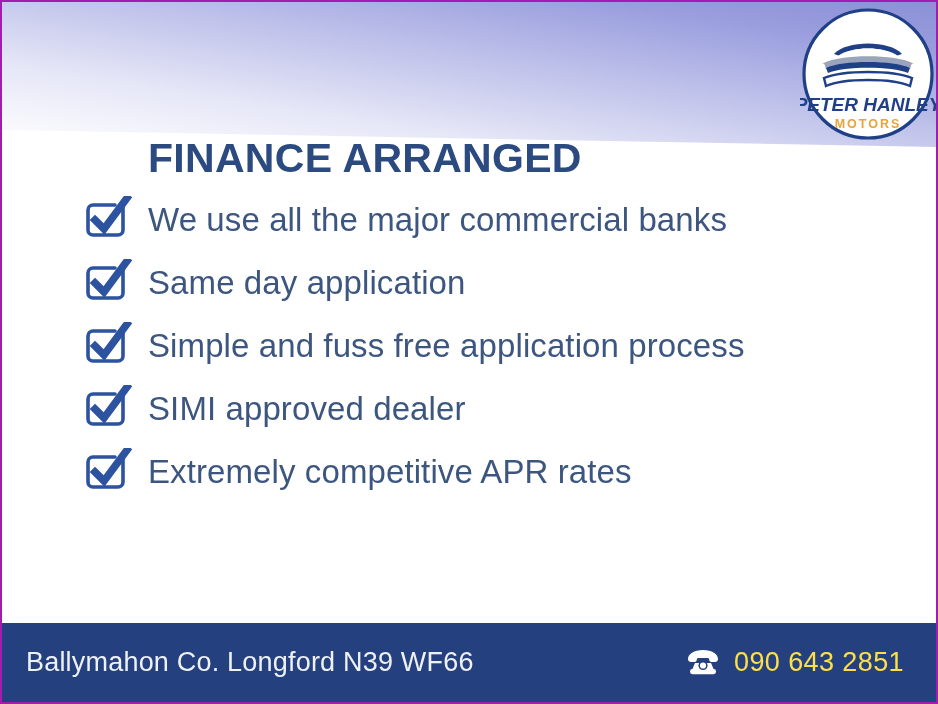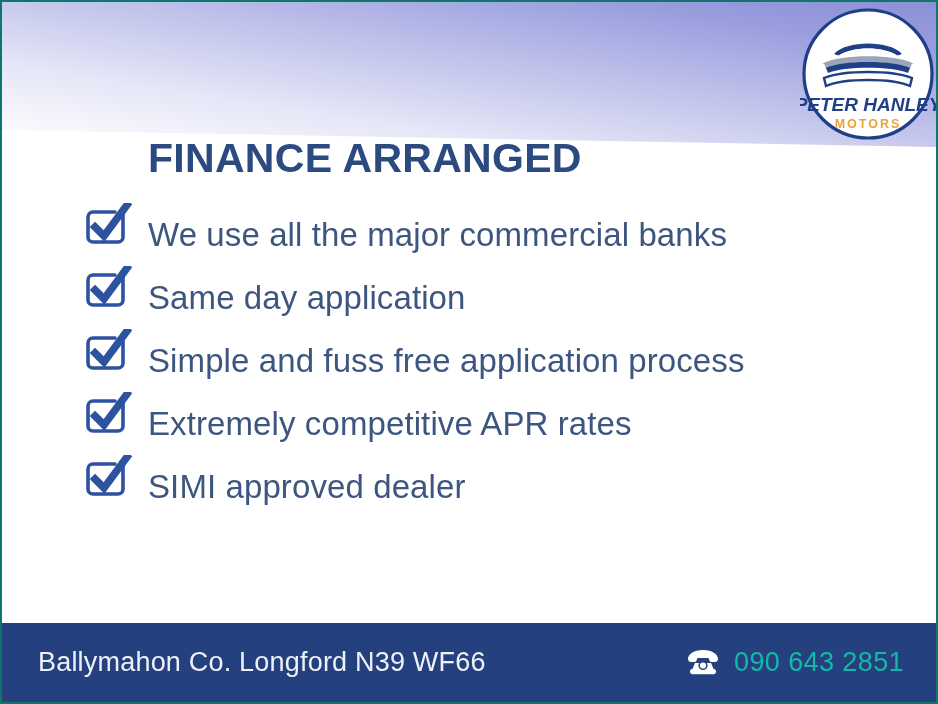--- a/index.html
+++ b/index.html
@@ -10,21 +10,21 @@
   body {
     font-family: "Liberation Sans", sans-serif;
   }
 
   #poster {
     position: relative;
     width: 938px;
     height: 704px;
     box-sizing: border-box;
     background: #ffffff;
-    border: 2px solid #0f766e;
+    border: 2px solid #a21caf;
     overflow: hidden;
   }
 
   
   .wedge {
     position: absolute;
     top: 0;
     left: 0;
     width: 938px;
     height: 190px;
@@ -54,21 +54,21 @@
 
   
   .list {
     position: absolute;
     top: 186px;
     left: 80px;
     width: 830px;
   }
   .row {
     display: flex;
-    align-items: flex-end;
+    align-items: center;
     height: 63px;
   }
   .check {
     flex: 0 0 auto;
     width: 52px;
     height: 48px;
     margin-right: 14px;
   }
   .row-text {
     font-size: 33px;
@@ -91,36 +91,35 @@
     align-items: center;
   }
   .footer-address {
     position: absolute;
     left: 24px;
     color: #eef1f7;
     font-size: 27px;
     font-weight: 400;
     letter-spacing: 0.2px;
     white-space: nowrap;
-    margin-left: 12px;
   }
   .footer-phone {
     position: absolute;
     left: 684px;
     display: flex;
     align-items: center;
     gap: 14px;
   }
   .phone-icon {
     width: 34px;
     height: 27px;
     flex: 0 0 auto;
   }
   .footer-number {
-    color: #14b8a6;
+    color: #fde047;
     font-size: 27px;
     font-weight: 400;
     letter-spacing: 0.4px;
     white-space: nowrap;
   }
 </style>
 </head>
 <body>
 
 <div id="poster">
@@ -183,29 +182,29 @@
         <path d="M13 24 L22 33 L45 2" fill="none" stroke="#2c52a0" stroke-width="7.5" stroke-linecap="square" stroke-linejoin="miter"></path>
       </svg>
       <span class="row-text">Simple and fuss free application process</span>
     </div>
 
     <div class="row">
       <svg class="check" viewBox="0 0 52 48" aria-hidden="true">
         <path d="M41 9 V34 a5 5 0 0 1 -5 5 H11 a5 5 0 0 1 -5 -5 V14 a5 5 0 0 1 5 -5 H33" fill="none" stroke="#2c52a0" stroke-width="3.6" stroke-linecap="round"></path>
         <path d="M13 24 L22 33 L45 2" fill="none" stroke="#2c52a0" stroke-width="7.5" stroke-linecap="square" stroke-linejoin="miter"></path>
       </svg>
+      <span class="row-text">SIMI approved dealer</span>
+    </div>
+
+    <div class="row">
+      <svg class="check" viewBox="0 0 52 48" aria-hidden="true">
+        <path d="M41 9 V34 a5 5 0 0 1 -5 5 H11 a5 5 0 0 1 -5 -5 V14 a5 5 0 0 1 5 -5 H33" fill="none" stroke="#2c52a0" stroke-width="3.6" stroke-linecap="round"></path>
+        <path d="M13 24 L22 33 L45 2" fill="none" stroke="#2c52a0" stroke-width="7.5" stroke-linecap="square" stroke-linejoin="miter"></path>
+      </svg>
       <span class="row-text">Extremely competitive APR rates</span>
-    </div>
-
-    <div class="row">
-      <svg class="check" viewBox="0 0 52 48" aria-hidden="true">
-        <path d="M41 9 V34 a5 5 0 0 1 -5 5 H11 a5 5 0 0 1 -5 -5 V14 a5 5 0 0 1 5 -5 H33" fill="none" stroke="#2c52a0" stroke-width="3.6" stroke-linecap="round"></path>
-        <path d="M13 24 L22 33 L45 2" fill="none" stroke="#2c52a0" stroke-width="7.5" stroke-linecap="square" stroke-linejoin="miter"></path>
-      </svg>
-      <span class="row-text">SIMI approved dealer</span>
     </div>
 
   </div>
 
   <div class="footer">
     <div class="footer-address">Ballymahon Co. Longford N39 WF66</div>
     <div class="footer-phone">
       <svg class="phone-icon" viewBox="0 0 34 27" aria-hidden="true">
         <path d="M17 1 C8 1 2 5 2 10 C2 12 3.4 13 5 13 L8.5 13 C10 13 10.8 12 10.8 10.6 C10.8 9.6 11.6 9 12.6 9 L21.4 9 C22.4 9 23.2 9.6 23.2 10.6 C23.2 12 24 13 25.5 13 L29 13 C30.6 13 32 12 32 10 C32 5 26 1 17 1 Z" fill="#ffffff"></path>
         <rect x="4" y="20" width="26" height="5.2" rx="2.4" fill="#ffffff"></rect>

